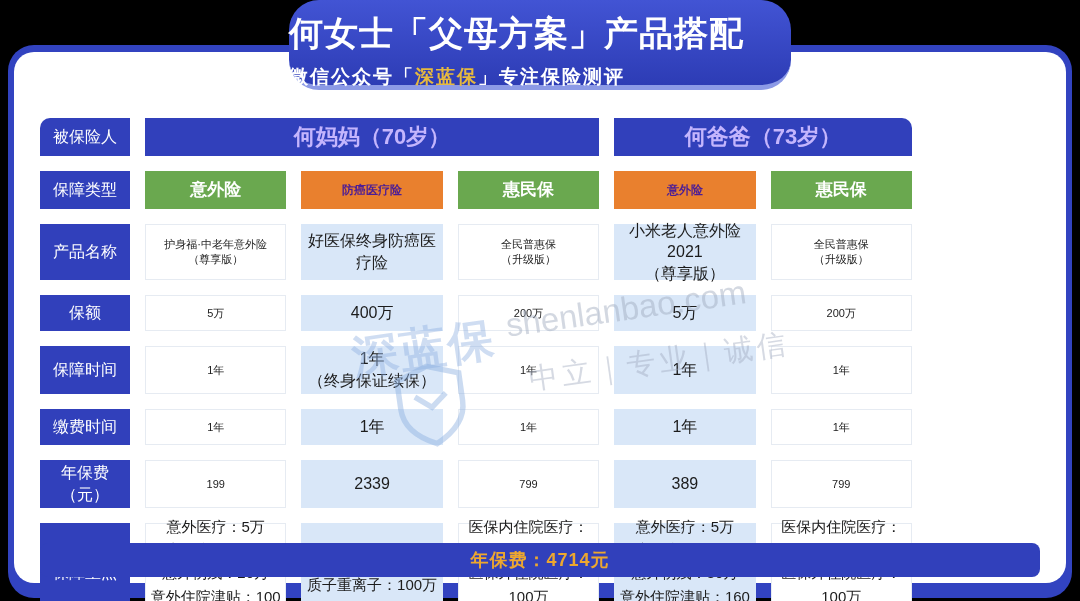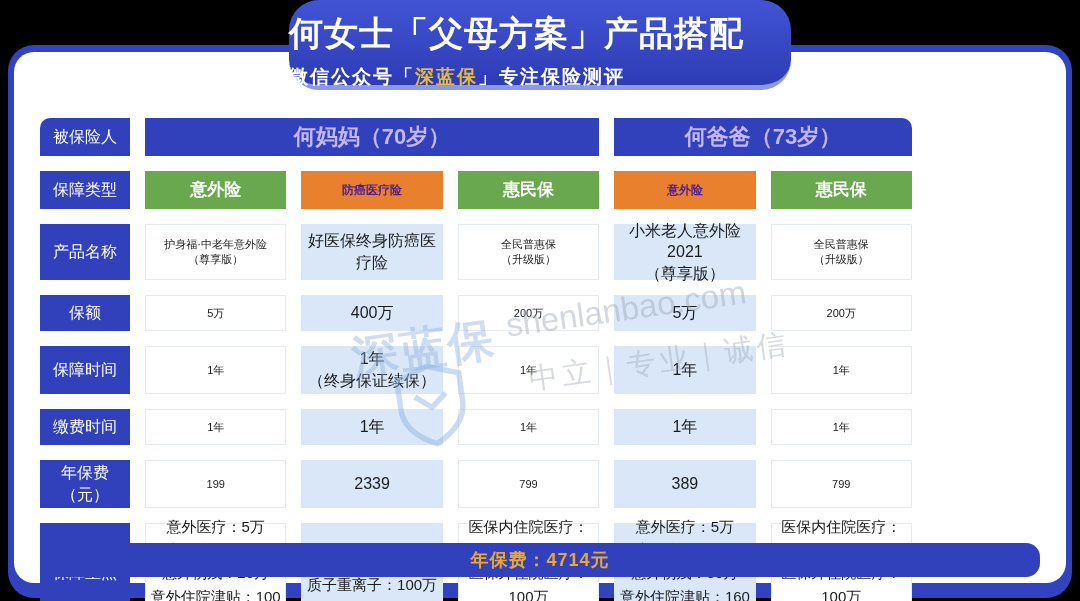--- a/index.html
+++ b/index.html
@@ -48,21 +48,21 @@
   .hl{font-size:15px;line-height:1.55;}
   .sp3{grid-column:span 3;}
   .sp2{grid-column:span 2;}
   .tl{border-top-left-radius:10px;}
   .tr{border-top-right-radius:10px;}
   .bl{border-bottom-left-radius:10px;}
   .br{border-bottom-right-radius:10px;}
   
   .foot{
     position:absolute;left:40px;top:543px;width:1000px;height:34px;z-index:2;
-    background:#3140bb;border-radius:14px;color:#eda72f;font-weight:bold;font-size:18px;
+    background:#3140bb;border-radius:8px;color:#eda72f;font-weight:bold;font-size:18px;
     display:flex;align-items:center;justify-content:center;letter-spacing:1px;
   }
   
   .wm{position:absolute;z-index:3;pointer-events:none;transform:rotate(-8deg);}
   .wm-url{left:505px;top:290px;font-size:33px;font-weight:500;color:rgba(158,168,188,0.45);}
   .wm-slogan{left:528px;top:342px;font-size:29px;letter-spacing:4px;color:rgba(158,168,188,0.42);}
   .wm-logo{left:352px;top:318px;font-size:46px;font-weight:900;color:rgba(140,175,224,0.42);letter-spacing:2px;}
   .wm-shield{left:393px;top:362px;}
 </style>
 </head>

